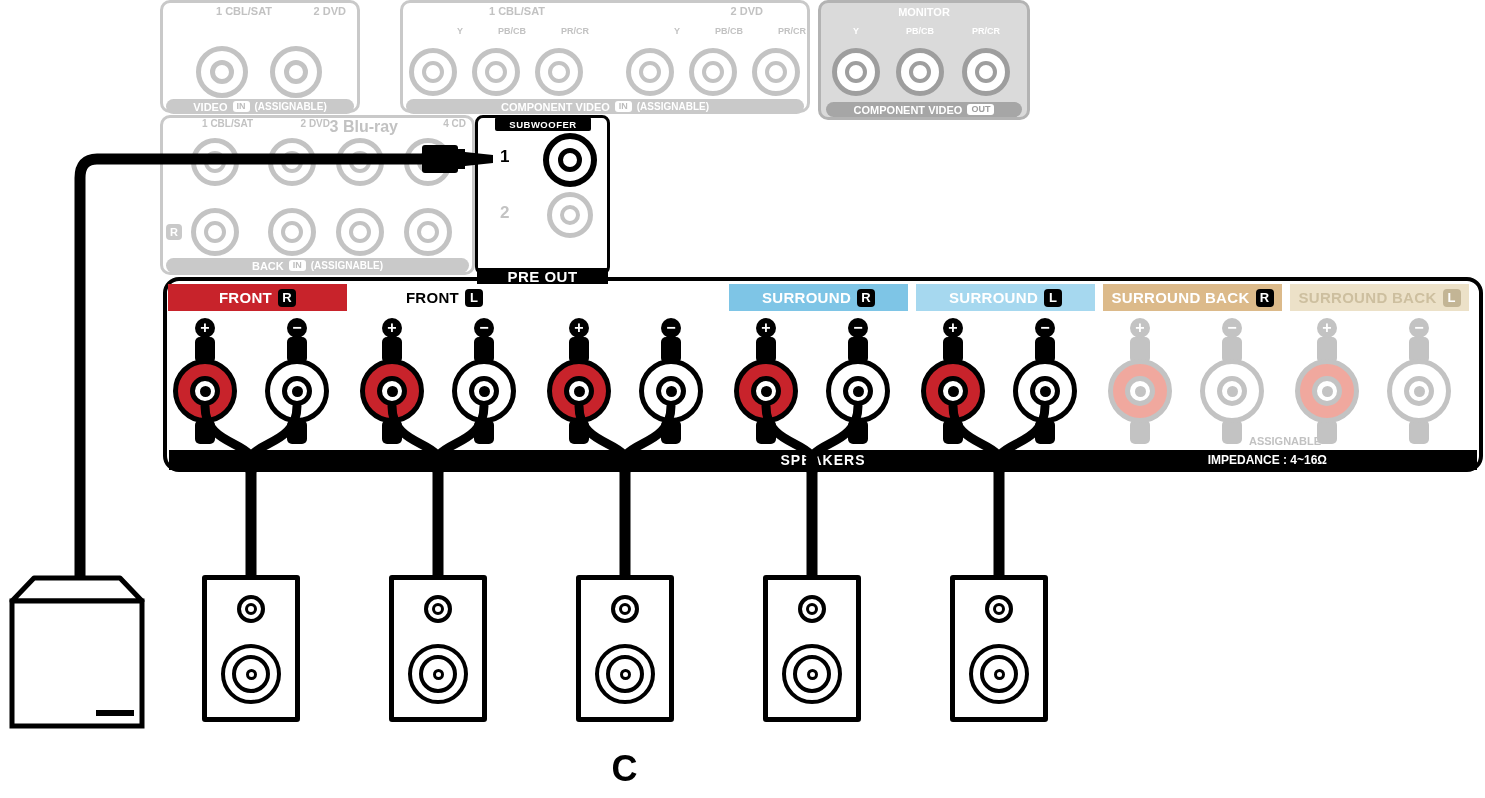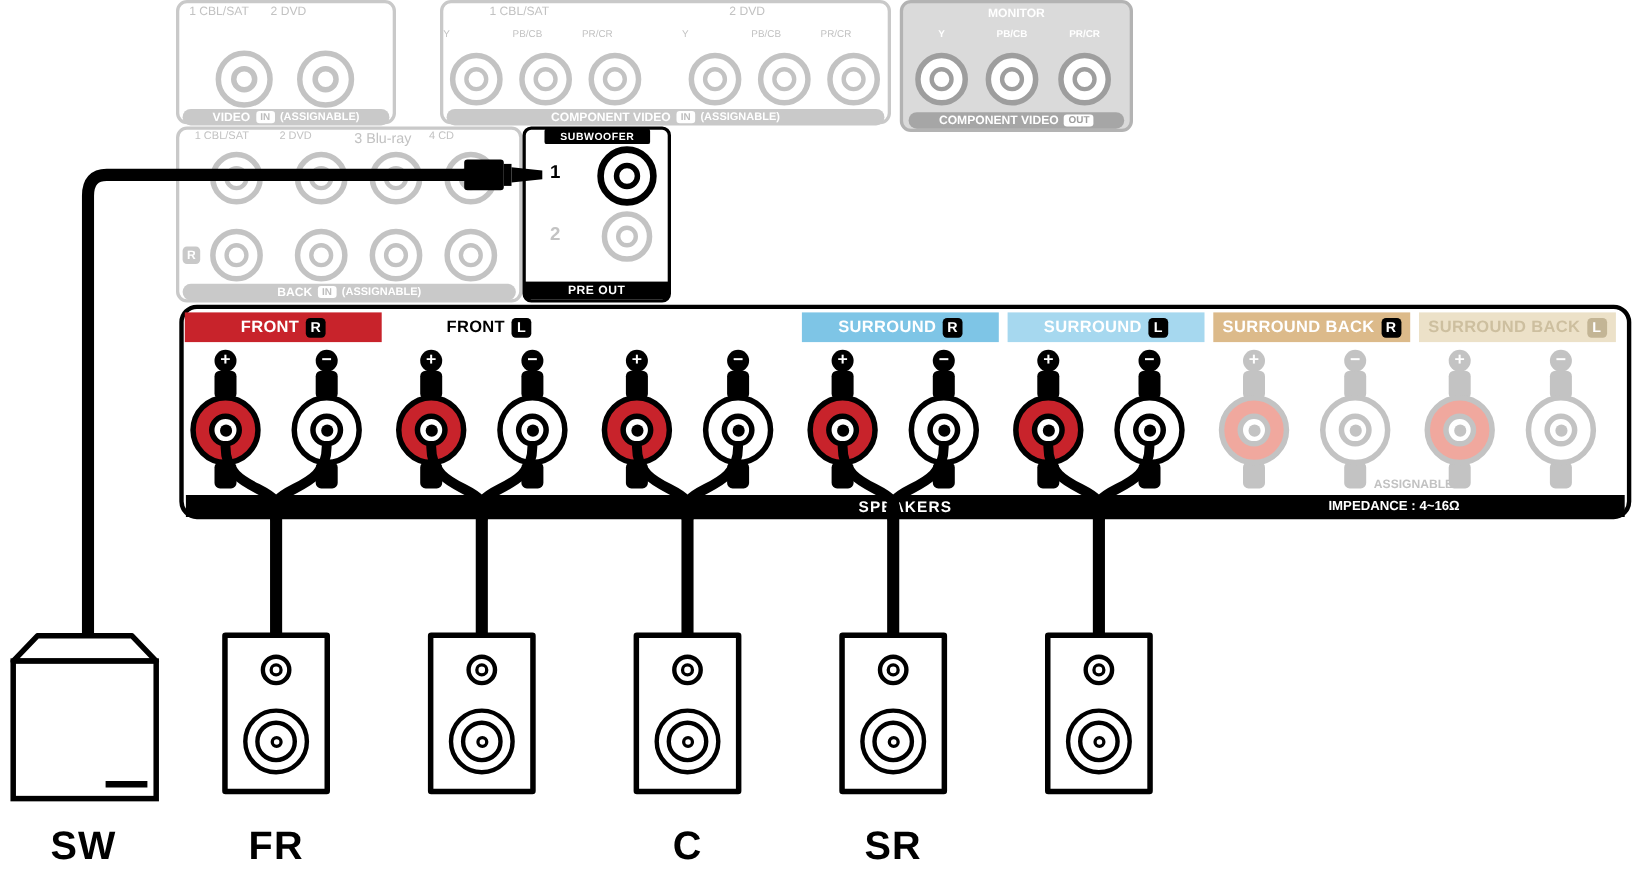--- a/index.html
+++ b/index.html
@@ -1,21 +1,21 @@
 <!DOCTYPE html>
 <html><head>
 <meta charset="utf-8">
 <style>
   *{margin:0;padding:0;box-sizing:border-box}
   html,body{background:#fff}
   body{width:1485px;height:798px;position:relative;overflow:hidden;font-family:"Liberation Sans",sans-serif}
   
   .faded-box{position:absolute;border:3px solid #c9c9c9;border-radius:10px;background:#fff;z-index:1}
   .mon-box{position:absolute;border:3px solid #b3b3b3;border-radius:10px;background:#dadada;z-index:1}
-  .flabel{position:absolute;color:#c2c2c2;font-weight:normal;text-align:left;z-index:2}
+  .flabel{position:absolute;color:#c2c2c2;font-weight:bold;text-align:right;z-index:2}
   .wlabel{position:absolute;color:#fff;font-weight:bold;text-align:center;z-index:2}
   .rca{position:absolute;border-radius:50%;background:#fff;display:flex;align-items:center;justify-content:center;z-index:2}
   .rca .inner{border-radius:50%;background:#fff}
   .gbar{position:absolute;background:#c9c9c9;border-radius:8px;color:#fff;font-weight:bold;font-size:11px;display:flex;align-items:center;justify-content:center;gap:5px;z-index:2;white-space:nowrap}
   .gbar.dark{background:#a6a6a6}
   .gbar .chip{background:#fff;color:#bdbdbd;border-radius:3px;padding:0 4px;height:11px;line-height:11px;font-size:9px;font-weight:bold}
   .gbar.dark .chip{color:#9e9e9e}
   .gbar .note{font-size:10px}
   .rbadge{position:absolute;width:16px;height:16px;background:#c9c9c9;color:#fff;font-weight:bold;font-size:11px;text-align:center;line-height:16px;border-radius:4px;z-index:2}
   
@@ -114,21 +114,21 @@
     <div class="inner" style="width:22px;height:22px;border:4px solid #9e9e9e"></div>
   </div>
 <div class="gbar dark" style="left:826px;top:102px;width:196px;height:15px">
   <span>COMPONENT VIDEO</span>
   <span class="chip">OUT</span>
 </div>
 
 <div class="faded-box" style="left:160px;top:115px;width:315px;height:160px"></div>
 <div class="flabel" style="left:177px;top:118px;width:76px;font-size:10px">1 CBL/SAT</div>
 <div class="flabel" style="left:254px;top:118px;width:76px;font-size:10px">2 DVD</div>
-<div class="flabel" style="left:322px;top:118px;width:76px;font-size:13px">3 Blu-ray</div>
+<div class="flabel" style="left:322px;top:118px;width:76px;font-size:16px">3 Blu-ray</div>
 <div class="flabel" style="left:390px;top:118px;width:76px;font-size:10px">4 CD</div>
 <div class="rca" style="left:191px;top:138px;width:48px;height:48px;border:5px solid #c3c3c3">
     <div class="inner" style="width:22px;height:22px;border:4px solid #c3c3c3"></div>
   </div>
 <div class="rca" style="left:268px;top:138px;width:48px;height:48px;border:5px solid #c3c3c3">
     <div class="inner" style="width:22px;height:22px;border:4px solid #c3c3c3"></div>
   </div>
 <div class="rca" style="left:336px;top:138px;width:48px;height:48px;border:5px solid #c3c3c3">
     <div class="inner" style="width:22px;height:22px;border:4px solid #c3c3c3"></div>
   </div>
@@ -157,21 +157,21 @@
 <div class="preout">
   <div class="blackchip" style="left:17px;top:-1px;width:96px;height:14px;font-size:9.5px">SUBWOOFER</div>
   <div class="num" style="left:22px;top:29px">1</div>
   <div class="rca" style="left:65px;top:15px;width:54px;height:54px;border:6px solid #000">
       <div class="inner" style="width:24px;height:24px;border:5px solid #000"></div>
     </div>
   <div class="num" style="left:22px;top:85px;color:#c3c3c3">2</div>
   <div class="rca" style="left:69px;top:74px;width:46px;height:46px;border:5px solid #c3c3c3">
       <div class="inner" style="width:20px;height:20px;border:4px solid #c3c3c3"></div>
     </div>
-  <div class="blackbar" style="left:-1px;top:138px;width:131px;height:16px;font-size:11px">PRE OUT</div>
+  <div class="blackbar" style="left:-1px;top:150px;width:131px;height:16px;font-size:15px">PRE OUT</div>
 </div>
 
 <div class="panel"></div>
 <div id="dyn" style="position:absolute;inset:0;z-index:15">
     <div class="ch-header" style="left: 168px; background: rgb(200, 35, 43); color: rgb(255, 255, 255);">
       <div style="position: static;">FRONT</div>
       <div class="ch-badge" style="position: static; background: rgb(0, 0, 0); color: rgb(255, 255, 255);">R</div>
     </div>
     <div class="sym" style="left: 195px; top: 318px; background: rgb(0, 0, 0);">+</div>
     <div class="cap" style="left: 195px; top: 337px; height: 26px; background: rgb(0, 0, 0);"></div>
@@ -337,32 +337,30 @@
     <path d="M 766 406 C 766 452, 826 438, 812 474" stroke-width="9"></path>
     <path d="M 858 406 C 858 452, 798 438, 812 474" stroke-width="9"></path>
     <path d="M 812 468 L 812 584" stroke-width="11"></path>
     <path d="M 953 406 C 953 452, 1013 438, 999 474" stroke-width="9"></path>
     <path d="M 1045 406 C 1045 452, 985 438, 999 474" stroke-width="9"></path>
     <path d="M 999 468 L 999 584" stroke-width="11"></path>
   </g>
 </svg>
 
 <div id="devices">
-    <div class="blabel" style="left: 6px;">SW</div>
     <div class="spk" style="left: 202px;">
       <div class="tw">
         <div class="tw-in" style="position: static;"></div>
       </div>
       <div class="wf">
         <div class="wf-mid" style="position: static;">
           <div class="wf-dot" style="position: static;"></div>
         </div>
       </div>
     </div>
-    <div class="blabel" style="left: 181px;">FR</div>
     <div class="spk" style="left: 389px;">
       <div class="tw">
         <div class="tw-in" style="position: static;"></div>
       </div>
       <div class="wf">
         <div class="wf-mid" style="position: static;">
           <div class="wf-dot" style="position: static;"></div>
         </div>
       </div>
     </div>
@@ -380,21 +378,20 @@
     <div class="spk" style="left: 763px;">
       <div class="tw">
         <div class="tw-in" style="position: static;"></div>
       </div>
       <div class="wf">
         <div class="wf-mid" style="position: static;">
           <div class="wf-dot" style="position: static;"></div>
         </div>
       </div>
     </div>
-    <div class="blabel" style="left: 742px;">SR</div>
     <div class="spk" style="left: 950px;">
       <div class="tw">
         <div class="tw-in" style="position: static;"></div>
       </div>
       <div class="wf">
         <div class="wf-mid" style="position: static;">
           <div class="wf-dot" style="position: static;"></div>
         </div>
       </div>
     </div>

